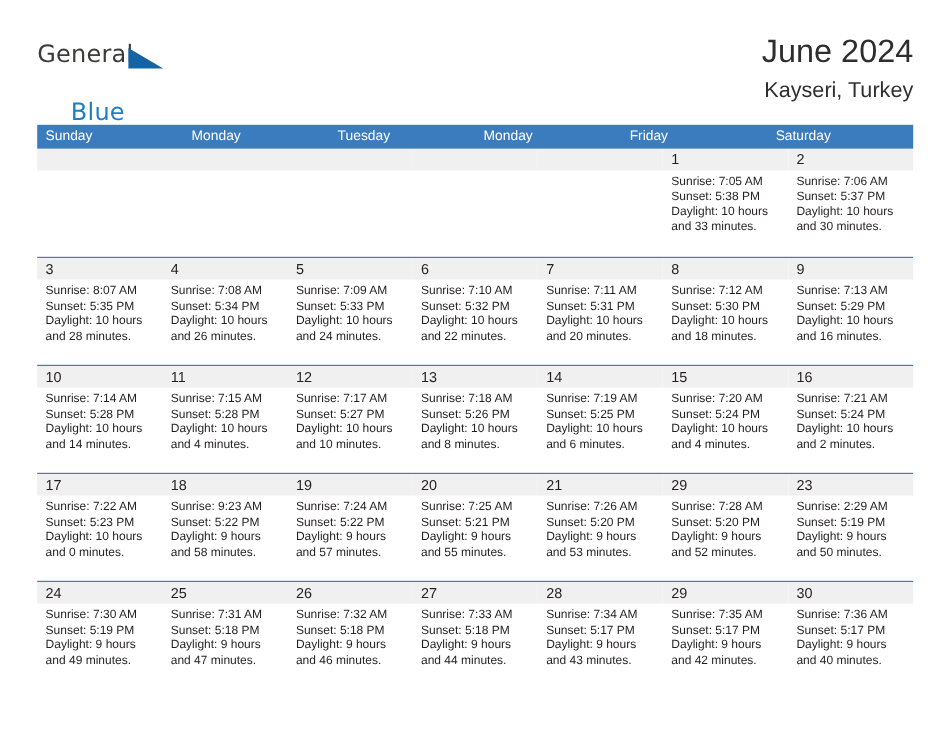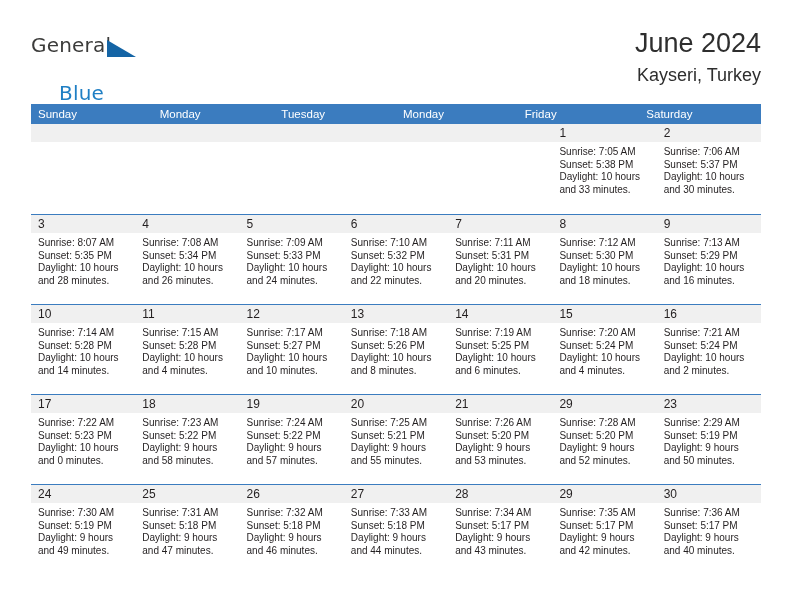--- a/index.html
+++ b/index.html
@@ -353,21 +353,21 @@
             <div class="info">
               <div>Sunrise: 7:22 AM</div>
               <div>Sunset: 5:23 PM</div>
               <div>Daylight: 10 hours</div>
               <div>and 0 minutes.</div>
             </div>
           </div>
           <div class="day">
             <div class="daynum">18</div>
             <div class="info">
-              <div>Sunrise: 7:23 AM</div>
+              <div>Sunrise: 9:23 AM</div>
               <div>Sunset: 5:22 PM</div>
               <div>Daylight: 9 hours</div>
               <div>and 58 minutes.</div>
             </div>
           </div>
           <div class="day">
             <div class="daynum">19</div>
             <div class="info">
               <div>Sunrise: 7:24 AM</div>
               <div>Sunset: 5:22 PM</div>

